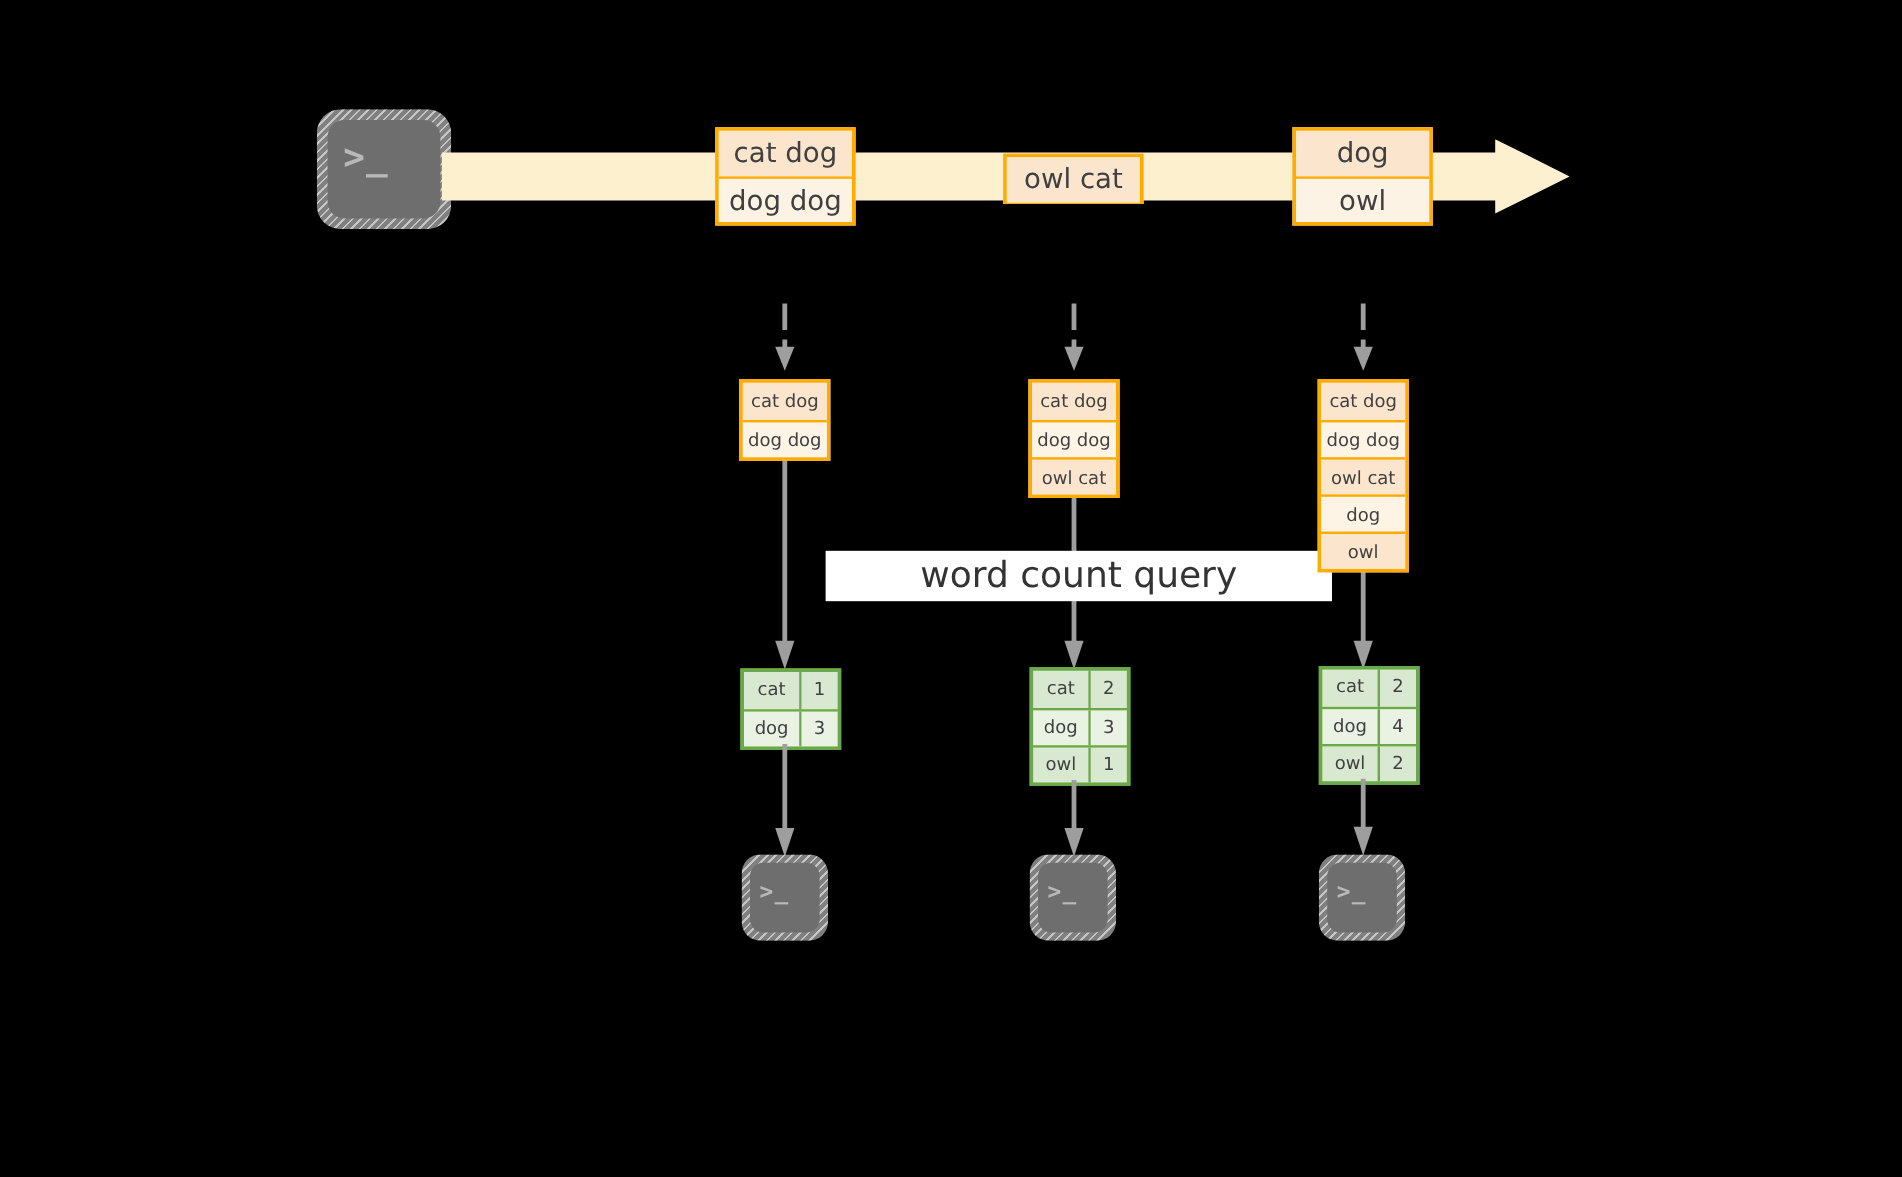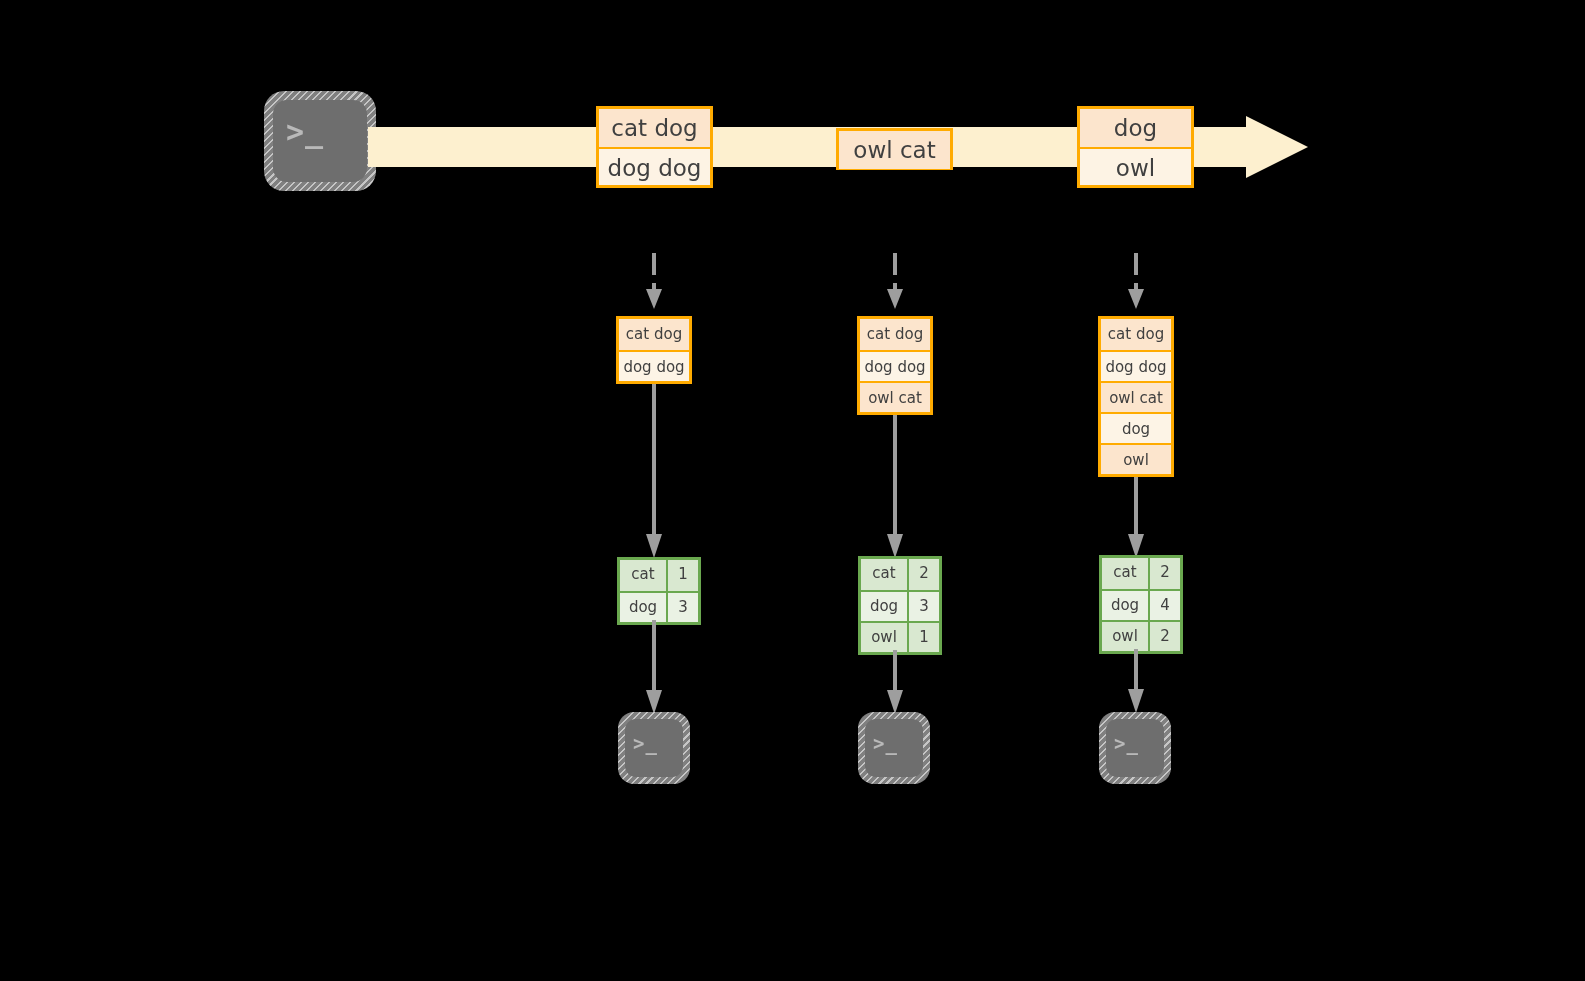--- a/index.html
+++ b/index.html
@@ -203,20 +203,23 @@
       <polygon points="8,146 0,122 16,122" fill="#9E9E9E"></polygon>
     </svg>
   </div>
   <div class="conn" style="left:1128px; top:474px;">
     <svg width="16" height="86" viewBox="0 0 16 86">
       <line x1="8" y1="0" x2="8" y2="66" stroke="#9E9E9E" stroke-width="4"></line>
       <polygon points="8,84 0,60 16,60" fill="#9E9E9E"></polygon>
     </svg>
   </div>
 
+  <div class="query-label" style="left:688px; top:459px; width:422px; height:42px; line-height:42px;">
+    <span>word count query</span>
+  </div>
 
   <div class="statebox" style="left:616px; top:316px; width:76px;">
     <div class="row dark">cat dog</div>
     <div class="row light">dog dog</div>
   </div>
 
   <div class="statebox" style="left:857px; top:316px; width:76px;">
     <div class="row dark">cat dog</div>
     <div class="row light">dog dog</div>
     <div class="row dark">owl cat</div>

